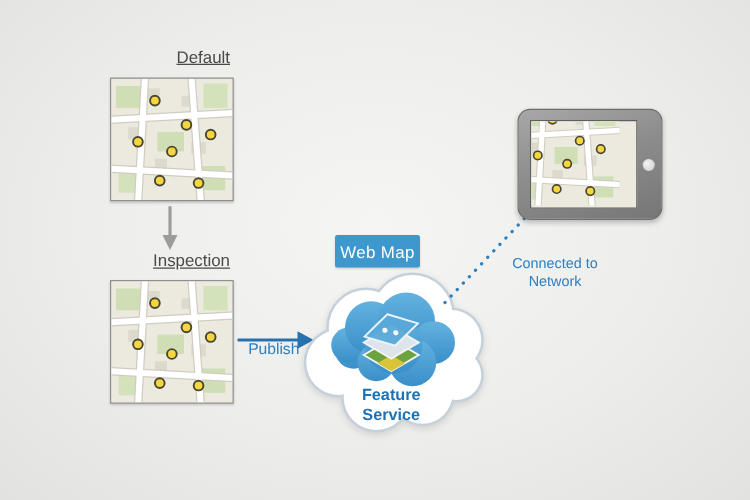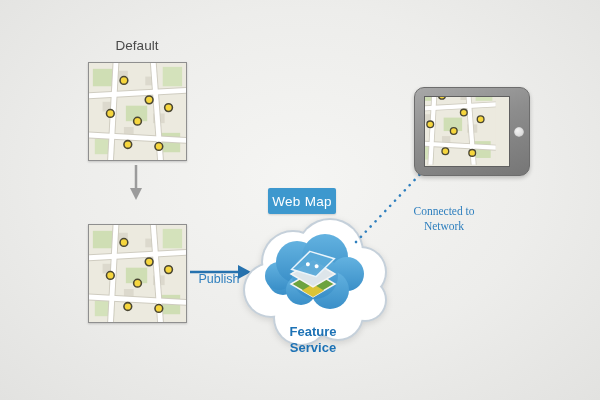--- a/index.html
+++ b/index.html
@@ -12,23 +12,24 @@
     position: relative;
     width: 600px;
     height: 400px;
     overflow: hidden;
     background: radial-gradient(ellipse at 50% 45%, #f5f5f3 0%, #ededeb 55%, #e2e2e0 100%);
   }
   .label {
     position: absolute;
     color: #4a4a4a;
     font-size: 13.5px;
-    text-align: center;
+    text-align: right;
     line-height: 1.2;
     white-space: nowrap;
+    text-decoration: underline;
   }
   .label-default    { left: 90px;  top: 38px;  width: 94px; }
   .label-inspection { left: 90px;  top: 201px; width: 94px; }
   .label-device     { left: 406px; top: 64px;  width: 132px; }
 
   .map-thumb {
     position: absolute;
     width: 97px;
     height: 97px;
     border: 1px solid #8f8f8f;
@@ -70,21 +71,21 @@
 
   .cloud-svg {
     position: absolute;
     left: 235px; top: 210px;
     width: 155px; height: 140px;
     filter: drop-shadow(0 2px 3px rgba(0,0,0,0.12));
   }
 
   .feature-service-label {
     position: absolute;
-    left: 279px; top: 324px;
+    left: 279px; top: 308px;
     width: 68px;
     color: #1d72b5;
     font-size: 13px;
     font-weight: 600;
     text-align: center;
     line-height: 1.25;
   }
 
   .dotted-link {
     position: absolute;
@@ -94,21 +95,20 @@
   }
 
   .connected-label {
     position: absolute;
     left: 408px; top: 204px;
     width: 72px;
     color: #2e7fbe;
     font-size: 11.5px;
     text-align: center;
     line-height: 1.3;
-    font-family: Liberation Serif, serif;
   }
 
   .tablet {
     position: absolute;
     left: 414px; top: 87px;
     width: 114px; height: 87px;
     border-radius: 10px;
     background: linear-gradient(160deg, #a8a8a8 0%, #8d8d8d 45%, #767676 100%);
     border: 1px solid #6d6d6d;
     box-shadow: 0 2px 4px rgba(0,0,0,0.22);
@@ -181,20 +181,21 @@
     <svg viewBox="0 0 100 100" preserveAspectRatio="xMidYMid slice">
         <use href="#map-art"></use>
       </svg>
   </div>
 
   <svg class="arrow-svg down-arrow" viewBox="0 0 20 38">
     <line x1="10" y1="2" x2="10" y2="26" stroke="#9b9b9b" stroke-width="2.5"></line>
     <polygon points="4,25 16,25 10,37" fill="#9b9b9b"></polygon>
   </svg>
 
+  <div class="label label-inspection">Inspection</div>
   <div class="map-thumb map-inspection">
     <svg viewBox="0 0 100 100" preserveAspectRatio="xMidYMid slice">
         <use href="#map-art"></use>
       </svg>
   </div>
 
   <div class="publish-label">Publish</div>
   <svg class="arrow-svg publish-arrow" viewBox="0 0 66 20">
     <line x1="2" y1="10" x2="51" y2="10" stroke="#2672ae" stroke-width="2.5"></line>
     <polygon points="50,3 50,17 63,10" fill="#2672ae"></polygon>

